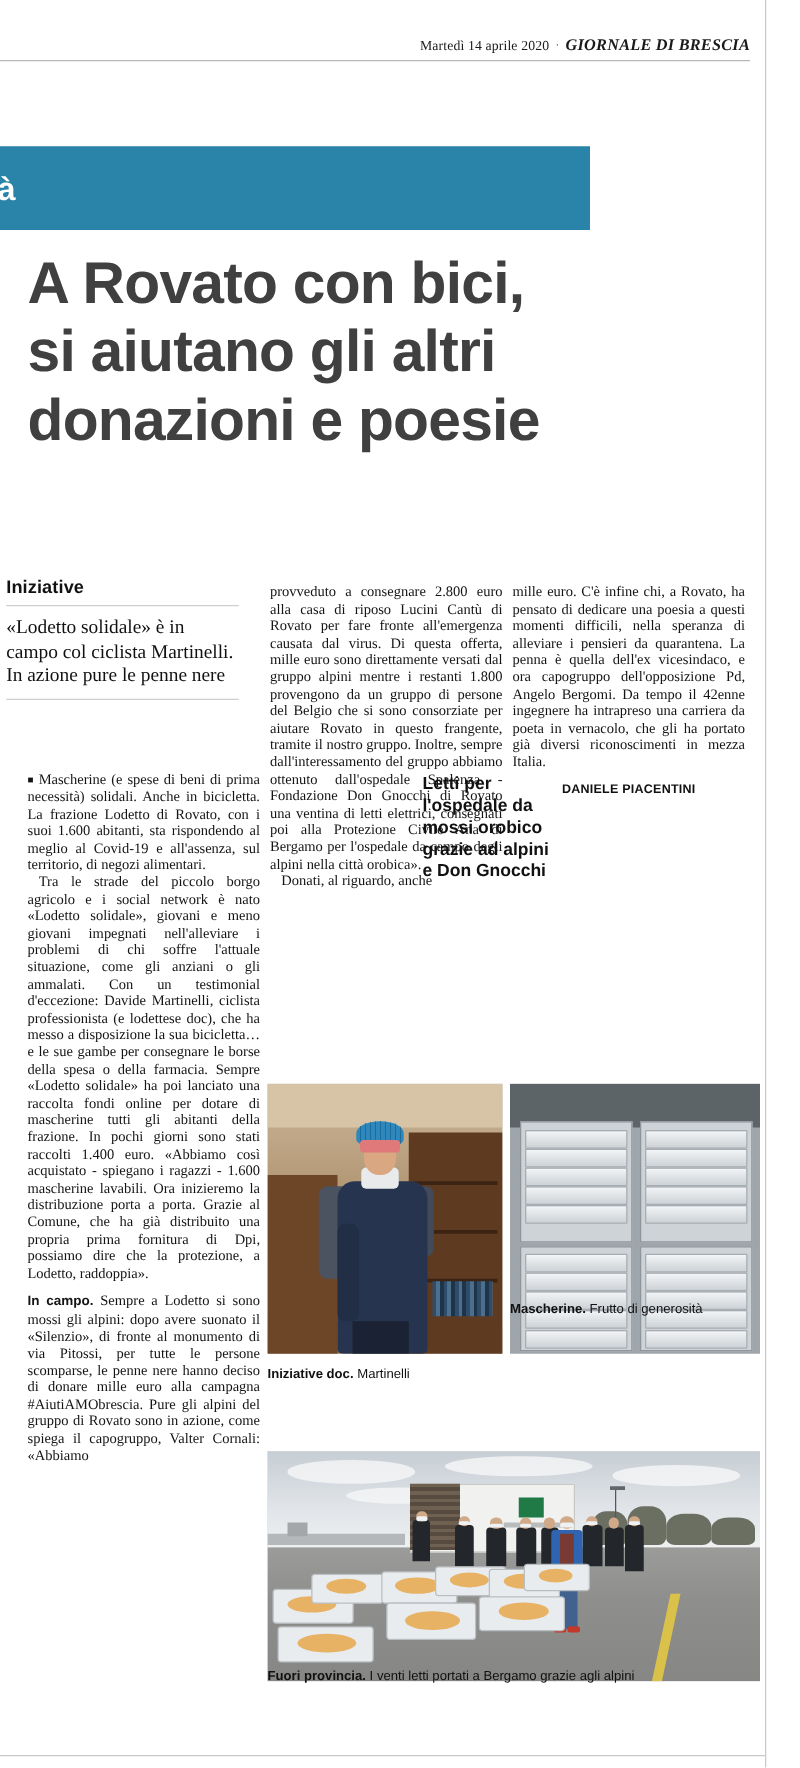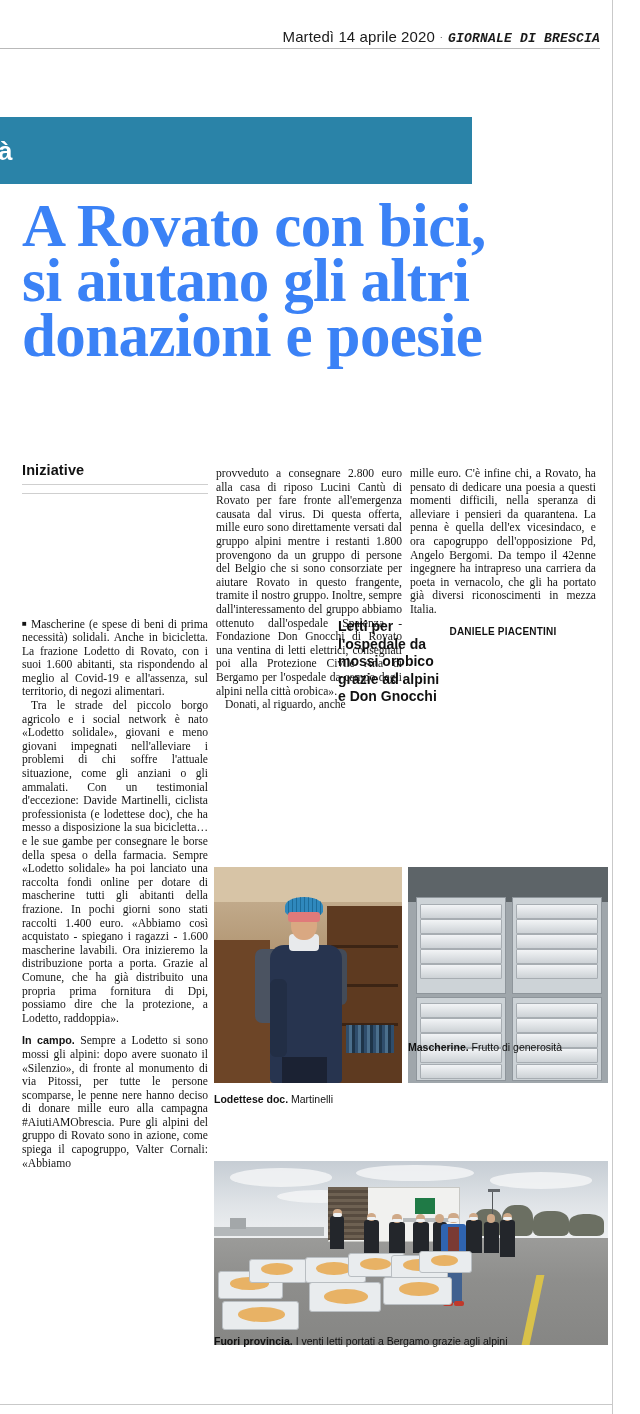--- a/index.html
+++ b/index.html
@@ -14,24 +14,24 @@
   .page{position:relative;width:640px;height:1414px;background:#fff;}
 
   
   .runhead{
     position:absolute;left:0;top:28px;width:600px;
     text-align:right;
     font-family:"Liberation Sans", sans-serif;
     font-size:11.5px;color:#1a1a1a;letter-spacing:.1px;
     white-space:nowrap;
   }
-  .runhead .date{font-size:15px;}
+  .runhead .date{font-size:11px;font-family:Liberation Serif, serif;}
   .runhead .dot{display:inline-block;padding:0 5px;color:#444;font-size:9px;vertical-align:2px;}
   .runhead .masthead{
-    font-family:Liberation Mono, monospace;
+    font-family:Liberation Serif, serif;
     font-weight:bold;font-style:italic;font-size:13px;letter-spacing:.2px;
   }
   .rule-top{
     position:absolute;left:0;top:48px;width:600px;height:1px;background:#b9b9b9;
   }
 
   
   .page-edge{
     position:absolute;left:612px;top:0;width:1px;height:1414px;background:#c9c9c9;
   }
@@ -44,25 +44,25 @@
   .banner-label{
     position:absolute;left:-2px;top:136px;
     font-family:"Liberation Sans", sans-serif;
     font-weight:bold;font-size:26px;color:#ffffff;
     letter-spacing:.3px;
   }
 
   
   .headline{
     position:absolute;left:22px;top:198px;width:560px;
-    font-family:Liberation Serif, serif;
+    font-family:Liberation Sans, sans-serif;
     font-weight:bold;
-    font-size:61px;line-height:55px;
+    font-size:47px;line-height:55px;
     letter-spacing:-.6px;
-    color:#3b82f6;
+    color:#404040;
   }
   .headline div{white-space:nowrap;}
 
   
   .col{position:absolute;}
   .col p{margin:0;text-align:justify;}
 
   .kicker{
     font-family:"Liberation Sans", sans-serif;
     font-weight:bold;font-size:14.5px;color:#111;
@@ -174,23 +174,24 @@
 
   <div class="banner"></div>
   <div class="banner-label">à</div>
 
   <div class="headline">
     <div>A Rovato con bici,</div>
     <div>si aiutano gli altri</div>
     <div>donazioni e poesie</div>
   </div>
 
-  <div class="col" style="left:22px;top:462px;width:186px;">
+  <div class="col" style="left:5px;top:462px;width:186px;">
     <div class="kicker">Iniziative</div>
     <div class="kicker-rule"></div>
+    <div class="summary">«Lodetto solidale» è in campo col ciclista Martinelli. In azione pure le penne nere</div>
     <div class="summary-rule"></div>
   </div>
 
   <div class="col body" style="left:22px;top:605px;width:186px;">
     <p class="first"><span class="sq">■</span><span>Mascherine (e spese di beni di prima necessità) solidali. Anche in bicicletta. La frazione Lodetto di Rovato, con i suoi 1.600 abitanti, sta rispondendo al meglio al Covid-19 e all'assenza, sul territorio, di negozi alimentari.</span></p>
     <p>Tra le strade del piccolo borgo agricolo e i social network è nato «Lodetto solidale», giovani e meno giovani impegnati nell'alleviare i problemi di chi soffre l'attuale situazione, come gli anziani o gli ammalati. Con un testimonial d'eccezione: Davide Martinelli, ciclista professionista (e lodettese doc), che ha messo a disposizione la sua bicicletta…e le sue gambe per consegnare le borse della spesa o della farmacia. Sempre «Lodetto solidale» ha poi lanciato una raccolta fondi online per dotare di mascherine tutti gli abitanti della frazione. In pochi giorni sono stati raccolti 1.400 euro. «Abbiamo così acquistato - spiegano i ragazzi - 1.600 mascherine lavabili. Ora inizieremo la distribuzione porta a porta. Grazie al Comune, che ha già distribuito una propria prima fornitura di Dpi, possiamo dire che la protezione, a Lodetto, raddoppia».</p>
     <p class="spaced"><span class="bold-lead">In campo.</span><span> Sempre a Lodetto si sono mossi gli alpini: dopo avere suonato il «Silenzio», di fronte al monumento di via Pitossi, per tutte le persone scomparse, le penne nere hanno deciso di donare mille euro alla campagna #AiutiAMObrescia. Pure gli alpini del gruppo di Rovato sono in azione, come spiega il capogruppo, Valter Cornali: «Abbiamo</span></p>
   </div>
 
   <div class="col body" style="left:216px;top:455px;width:186px;">
@@ -219,21 +220,21 @@
     <div class="p1-body"></div>
     <div class="p1-arm"></div>
     <div class="p1-neck"></div>
     <div class="p1-face"></div>
     <div class="p1-helm"></div>
     <div class="p1-helmv"></div>
     <div class="p1-glass"></div>
     <div class="p1-legs"></div>
   </div>
   <div class="caption" style="left:214px;top:1093px;">
-    <b>Lodettese doc.</b><span> Martinelli</span>
+    <b>Iniziative doc.</b><span> Martinelli</span>
   </div>
 
   <div class="photo" style="left:408px;top:867px;width:200px;height:216px;">
     <div class="p2-bg"></div>
     <div class="p2-dark" style="left:0;top:0;width:100%;height:16%;"></div>
     <div class="p2-box" style="left:4%;top:14%;width:44%;height:44%;"></div>
     <div class="p2-box" style="left:52%;top:14%;width:44%;height:44%;"></div>
     <div class="p2-box" style="left:4%;top:60%;width:44%;height:38%;"></div>
     <div class="p2-box" style="left:52%;top:60%;width:44%;height:38%;"></div>
     <div class="p2-pack" style="left:6%;top:17%;width:40%;height:6%;"></div>

